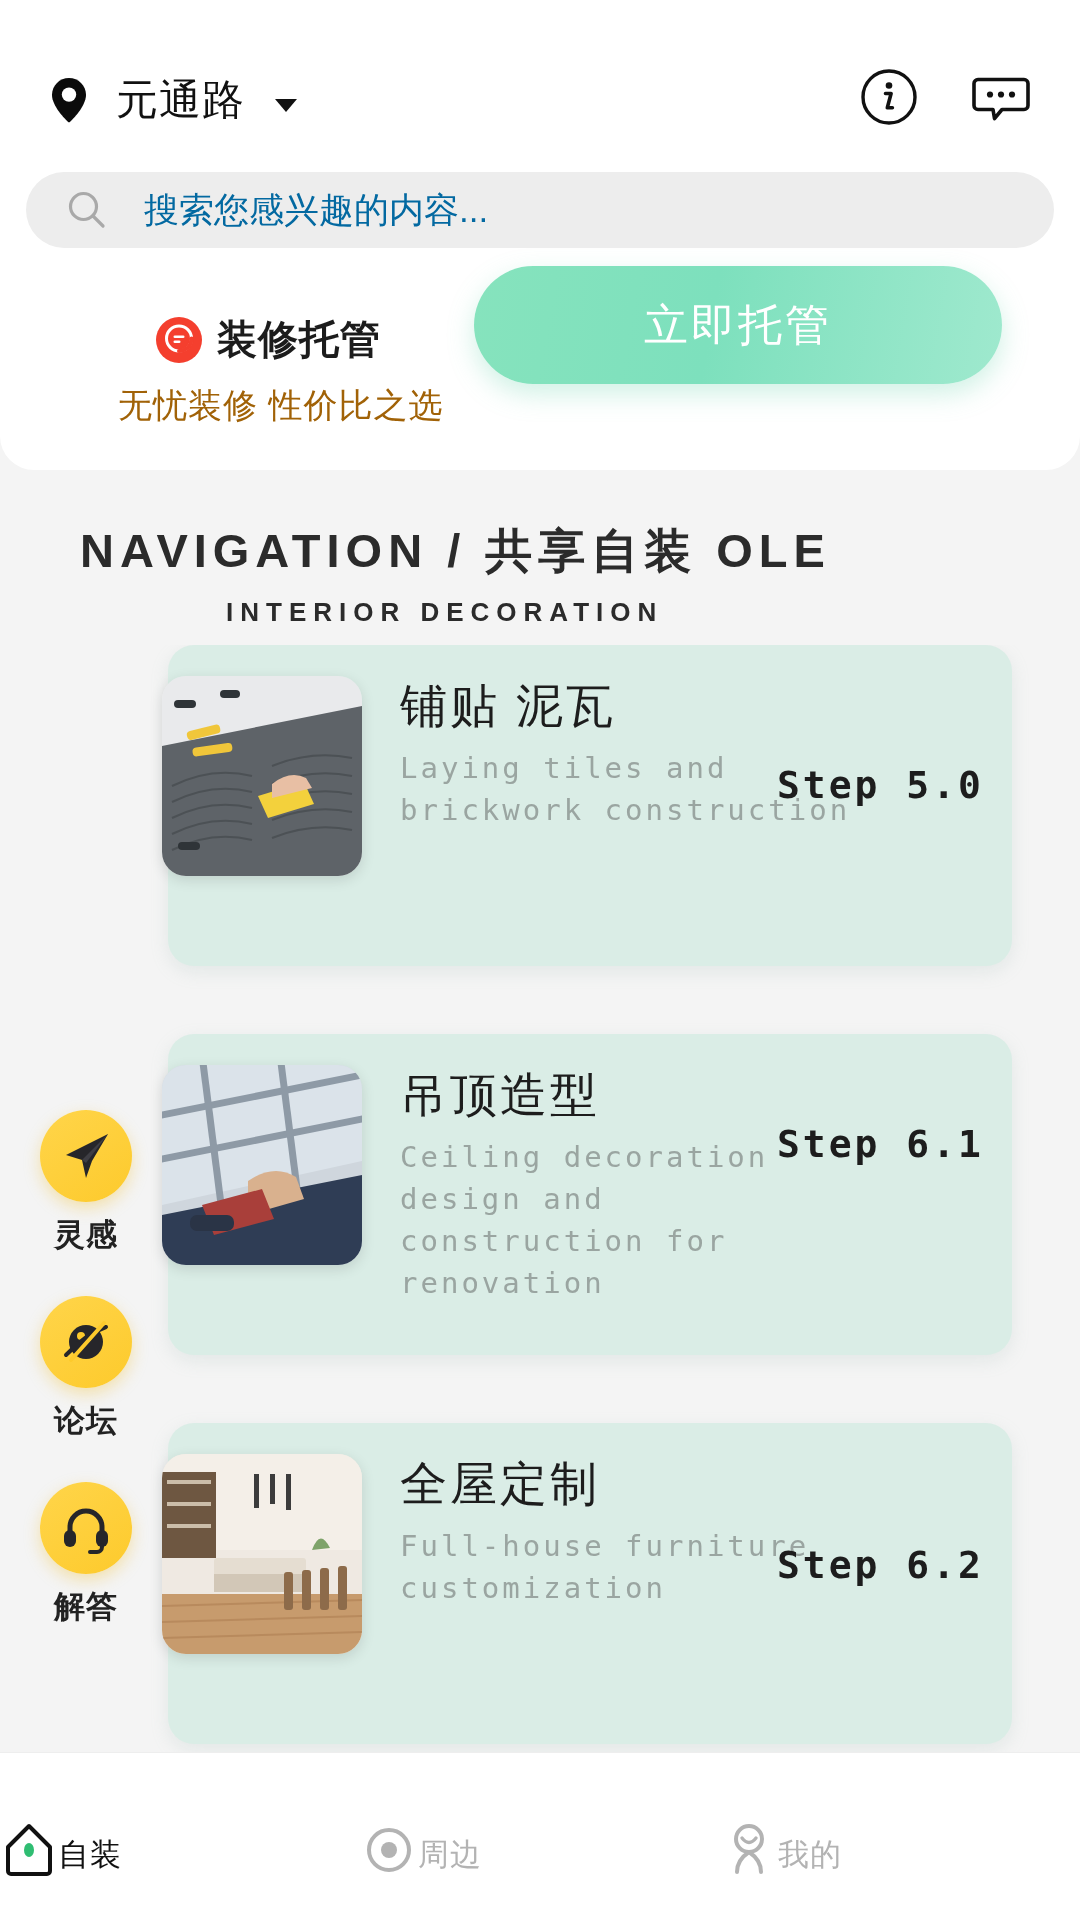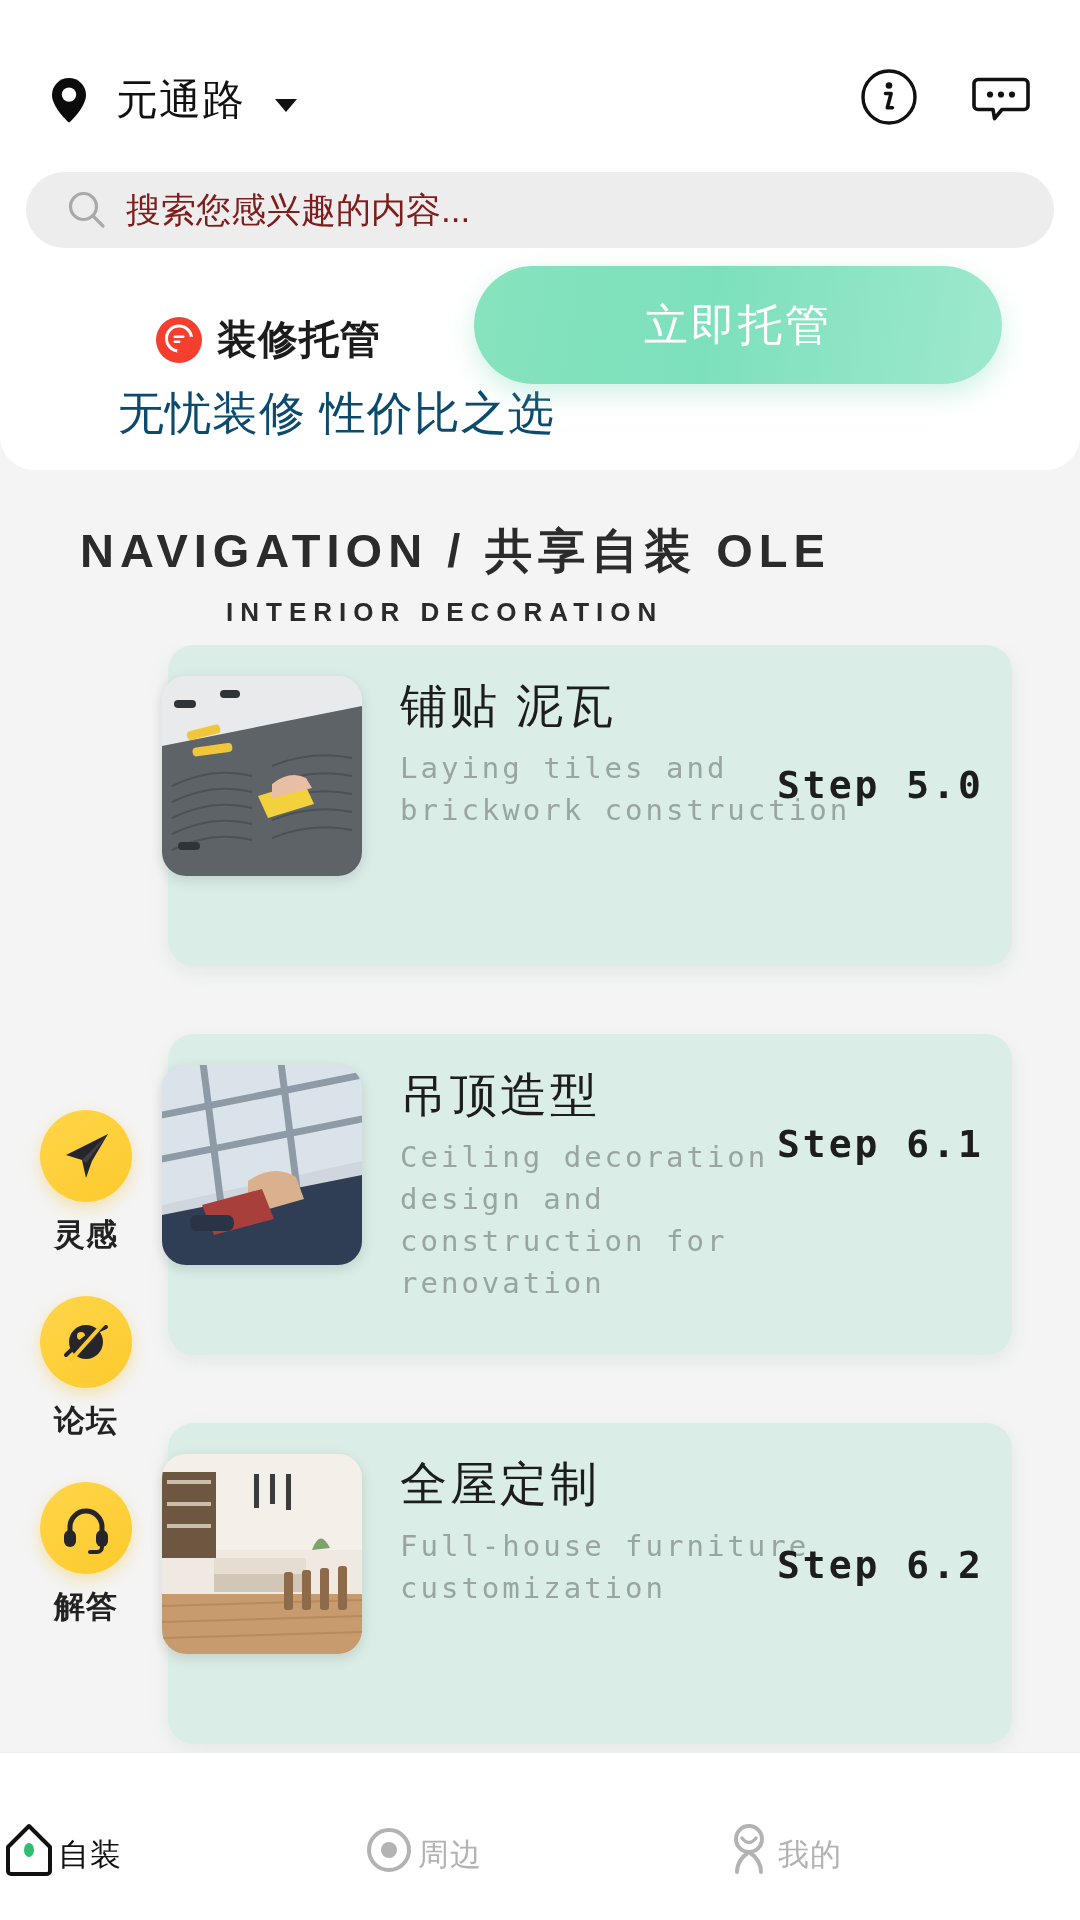--- a/index.html
+++ b/index.html
@@ -58,23 +58,23 @@
     position: absolute;
     top: 172px; left: 26px;
     width: 1028px; height: 76px;
     background: #ededed;
     border-radius: 38px;
     display: flex; align-items: center;
     padding-left: 40px;
   }
   .search-glass { width: 42px; height: 42px; flex: 0 0 auto; }
   .search-placeholder {
-    margin-left: 18px;
+    margin-left: 36px;
     font-size: 35px;
-    color: #7f1d1d;
+    color: #0369a1;
   }
 
   
   .promo {
     position: absolute;
     top: 312px; left: 0;
     width: 1080px; height: 130px;
   }
   .promo-left {
     position: absolute;
@@ -86,21 +86,21 @@
     display: flex; align-items: center; justify-content: center; gap: 14px;
   }
   .promo-badge {
     width: 48px; height: 48px; flex: 0 0 auto;
   }
   .promo-title {
     font-size: 40px; font-weight: bold; color: #1c1c1c; letter-spacing: 1px;
   }
   .promo-sub {
     margin-top: 16px;
-    font-size: 46px; color: #0c4a6e; letter-spacing: 1px;
+    font-size: 34px; color: #a16207; letter-spacing: 1px;
     white-space: nowrap;
   }
   .promo-cta {
     position: absolute;
     right: 78px; top: -46px;
     width: 528px; height: 118px;
     border-radius: 59px;
     background: linear-gradient(100deg, #86e3bd 0%, #7de0bd 45%, #9fe9ce 100%);
     box-shadow: 0 10px 26px rgba(120, 215, 180, 0.35);
     display: flex; align-items: center; justify-content: center;

